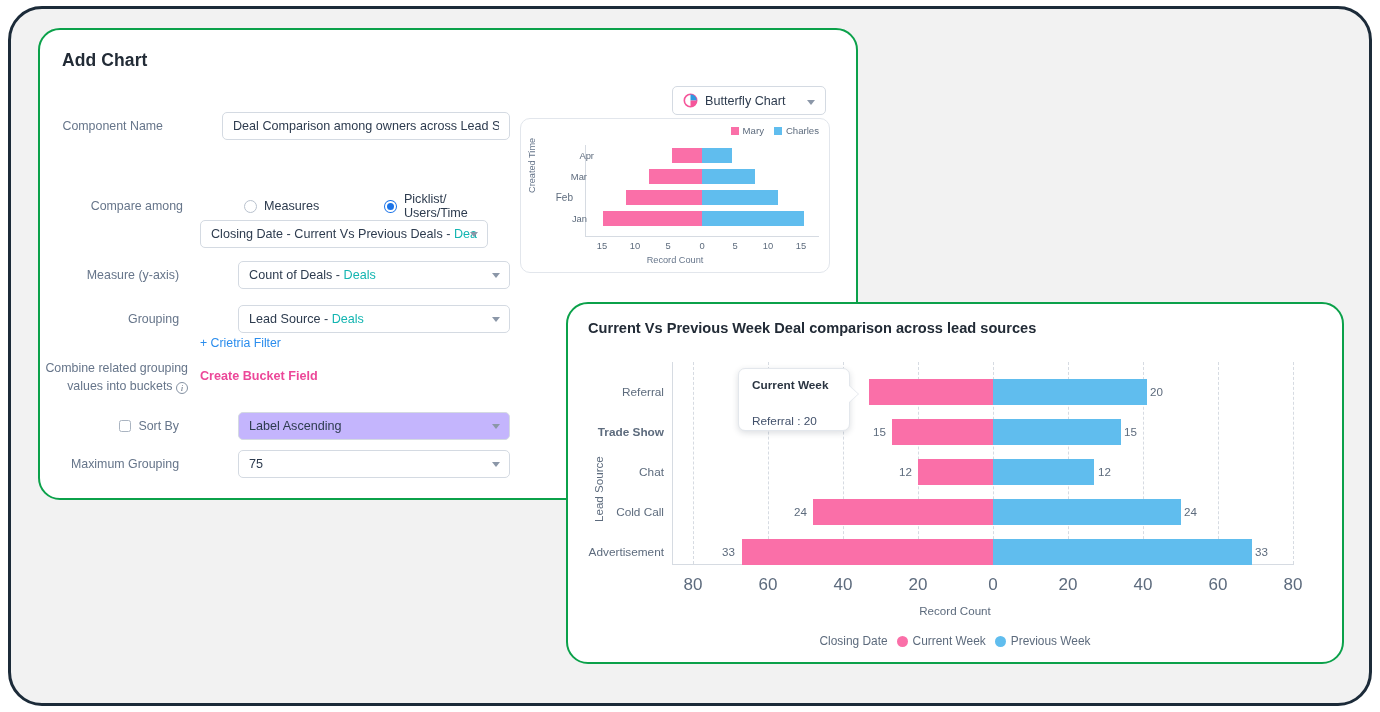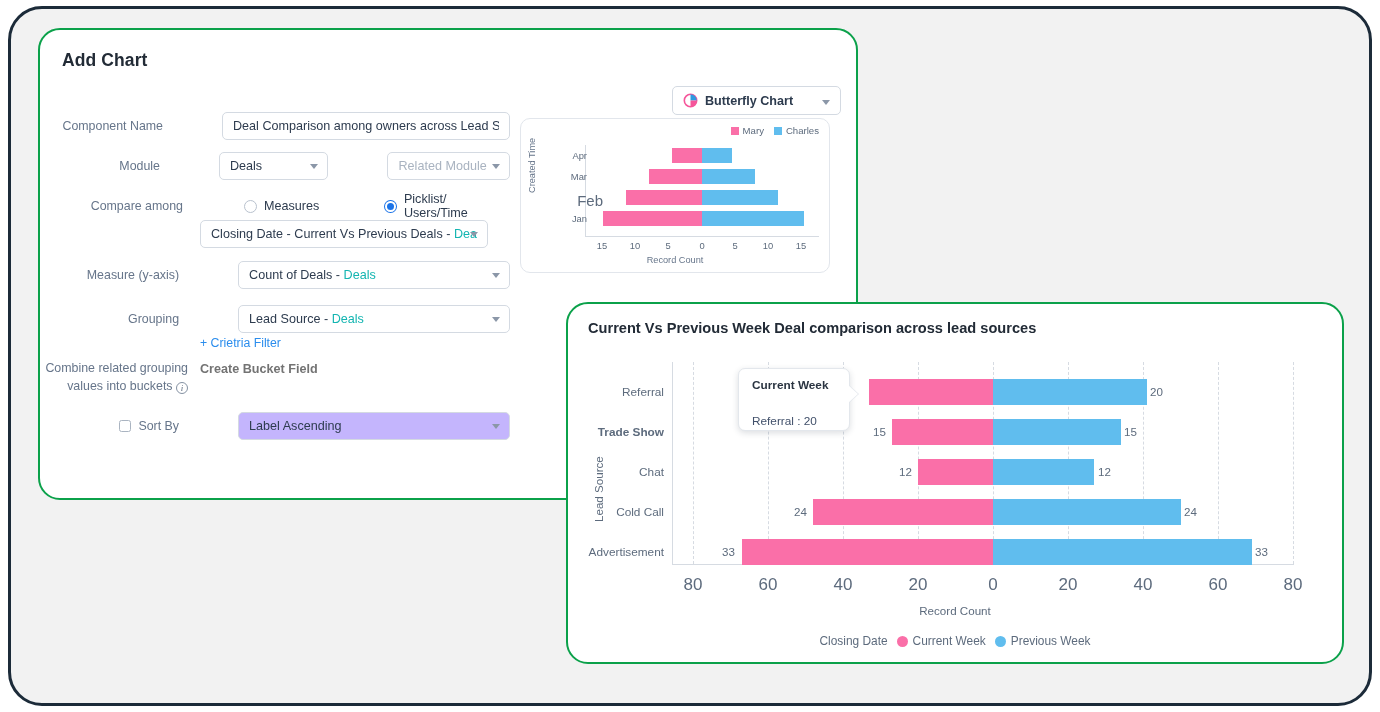--- a/index.html
+++ b/index.html
@@ -94,47 +94,46 @@
   .radio-label { font-size: 12.6px; color: #2d3b4e; }
   
   .cbox {
     width: 12px; height: 12px;
     border: 1.3px solid #aab4c1;
     border-radius: 2.5px;
     background: #fff;
     display: inline-block;
   }
   .link-blue { color: #2b8ded; font-size: 12.3px; cursor: pointer; }
-  .link-bold { color: #737373; font-size: 12.6px; font-weight: bold; cursor: pointer; }
+  .link-bold { color: #ec4899; font-size: 12.6px; font-weight: bold; cursor: pointer; margin-top: 7px; }
   .info-i {
     display: inline-block;
     width: 12px; height: 12px;
     border: 1.2px solid #8592a3;
     border-radius: 50%;
     font-size: 9px;
     line-height: 10.5px;
     text-align: center;
     color: #5d6b7d;
     font-style: italic;
     font-family: "Liberation Serif", serif;
     vertical-align: -1px;
   }
   
   .chart-type {
     position: absolute;
     left: 632px; top: 56px;
-    width: 169px; height: 29px;
+    width: 154px; height: 29px;
     border: 1px solid #d4dae2;
     border-radius: 5px;
     background: #fff;
     display: flex; align-items: center;
     padding-left: 10px;
     font-size: 12.6px;
     color: #2d3b4e;
-    font-weight: bold;
   }
   .chart-type .caret {
     position: absolute; right: 10px; top: 13px;
     width: 0; height: 0;
     border-left: 4.5px solid transparent;
     border-right: 4.5px solid transparent;
     border-top: 5px solid #8b97a8;
   }
   .pieicon { margin-right: 7px; display: block; }
   
@@ -268,31 +267,20 @@
 
     <div class="card-title">Add Chart</div>
 
     <div class="form-row" style="left:0;top:82px;width:470px;">
       <div class="f-label" style="width:148px;">Component Name</div>
       <div class="ctl" style="width:288px;margin-left:12px;">
         <span class="val">Deal Comparison among owners across Lead Source</span>
       </div>
     </div>
 
-    <div class="form-row" style="left:0;top:122px;width:470px;">
-      <div class="f-label" style="width:148px;">Module</div>
-      <div class="ctl" style="width:130px;margin-left:12px;">
-        <span class="val">Deals</span>
-        <span class="caret"></span>
-      </div>
-      <div class="ctl" style="width:146px;margin-left:12px;">
-        <span class="val placeholder">Related Module</span>
-        <span class="caret"></span>
-      </div>
-    </div>
 
     <div class="form-row" style="left:0;top:162px;width:470px;">
       <div class="f-label" style="width:148px;">Compare among</div>
       <div class="radio-wrap" style="margin-left:14px;">
         <span class="radio"></span>
         <span class="radio-label">Measures</span>
       </div>
       <div class="radio-wrap" style="margin-left:18px;">
         <span class="radio on"></span>
         <span class="radio-label">Picklist/ Users/Time</span>
@@ -336,20 +324,27 @@
       <div style="width:148px;display:flex;justify-content:flex-end;align-items:center;gap:7px;">
         <span class="cbox"></span>
         <span class="f-label">Sort By</span>
       </div>
       <div class="ctl grey" style="width:288px;margin-left:12px;">
         <span class="val">Label Ascending</span>
         <span class="caret"></span>
       </div>
     </div>
 
+    <div class="form-row" style="left:0;top:420px;width:470px;">
+      <div class="f-label" style="width:148px;">Maximum Grouping</div>
+      <div class="ctl" style="width:288px;margin-left:12px;">
+        <span class="val">75</span>
+        <span class="caret"></span>
+      </div>
+    </div>
 
     <div class="chart-type">
       <svg class="pieicon" width="15" height="15" viewBox="0 0 16 16">
         <circle cx="8" cy="8" r="6.6" fill="none" stroke="#f5559a" stroke-width="1.7"></circle>
         <path d="M8 8 L8 1.4 A6.6 6.6 0 0 1 14.6 8 Z" fill="#2f9ae0"></path>
         <path d="M8 8 L14.6 8 A6.6 6.6 0 0 1 8 14.6 Z" fill="#f5559a"></path>
       </svg>
       <span>Butterfly Chart</span>
       <span class="caret"></span>
     </div>
@@ -363,29 +358,29 @@
         <span class="li">
             <span class="sq" style="background:#60bdee;"></span>
             <span>Charles</span>
           </span>
       </div>
       <div class="prev-ylab">Created Time</div>
 
       <div class="axis-line" style="left:64px;top:26px;width:1px;height:91px;"></div>
       <div class="axis-line" style="left:64px;top:117px;width:234px;height:1px;"></div>
 
-      <div class="cat-label" style="right:242px;top:31px;font-size:9.4px;margin-left:47px;">Apr</div>
+      <div class="cat-label" style="right:235px;top:31px;font-size:9.4px;margin-left:47px;">Apr</div>
       <div class="bar bar-left" style="left:151.3px;top:29px;width:29.7px;height:15px;"></div>
       <div class="bar bar-right" style="left:181px;top:29px;width:29.7px;height:15px;"></div>
 
       <div class="cat-label" style="right:242px;top:52px;font-size:9.4px;">Mar</div>
       <div class="bar bar-left" style="left:128.2px;top:50px;width:52.8px;height:15px;"></div>
       <div class="bar bar-right" style="left:181px;top:50px;width:52.8px;height:15px;"></div>
 
-      <div class="cat-label" style="right:226px;top:73px;font-size:15px;">Feb</div>
+      <div class="cat-label" style="right:256px;top:73px;font-size:10px;">Feb</div>
       <div class="bar bar-left" style="left:105.1px;top:71px;width:75.9px;height:15px;"></div>
       <div class="bar bar-right" style="left:181px;top:71px;width:75.9px;height:15px;"></div>
 
       <div class="cat-label" style="right:242px;top:94px;font-size:9.4px;">Jan</div>
       <div class="bar bar-left" style="left:82px;top:92px;width:99px;height:15px;"></div>
       <div class="bar bar-right" style="left:181px;top:92px;width:102.3px;height:15px;"></div>
 
       <div class="tick-label" style="left:71px;top:121px;width:20px;font-size:9.4px;">15</div>
       <div class="tick-label" style="left:104px;top:121px;width:20px;font-size:9.4px;">10</div>
       <div class="tick-label" style="left:137px;top:121px;width:20px;font-size:9.4px;">5</div>

